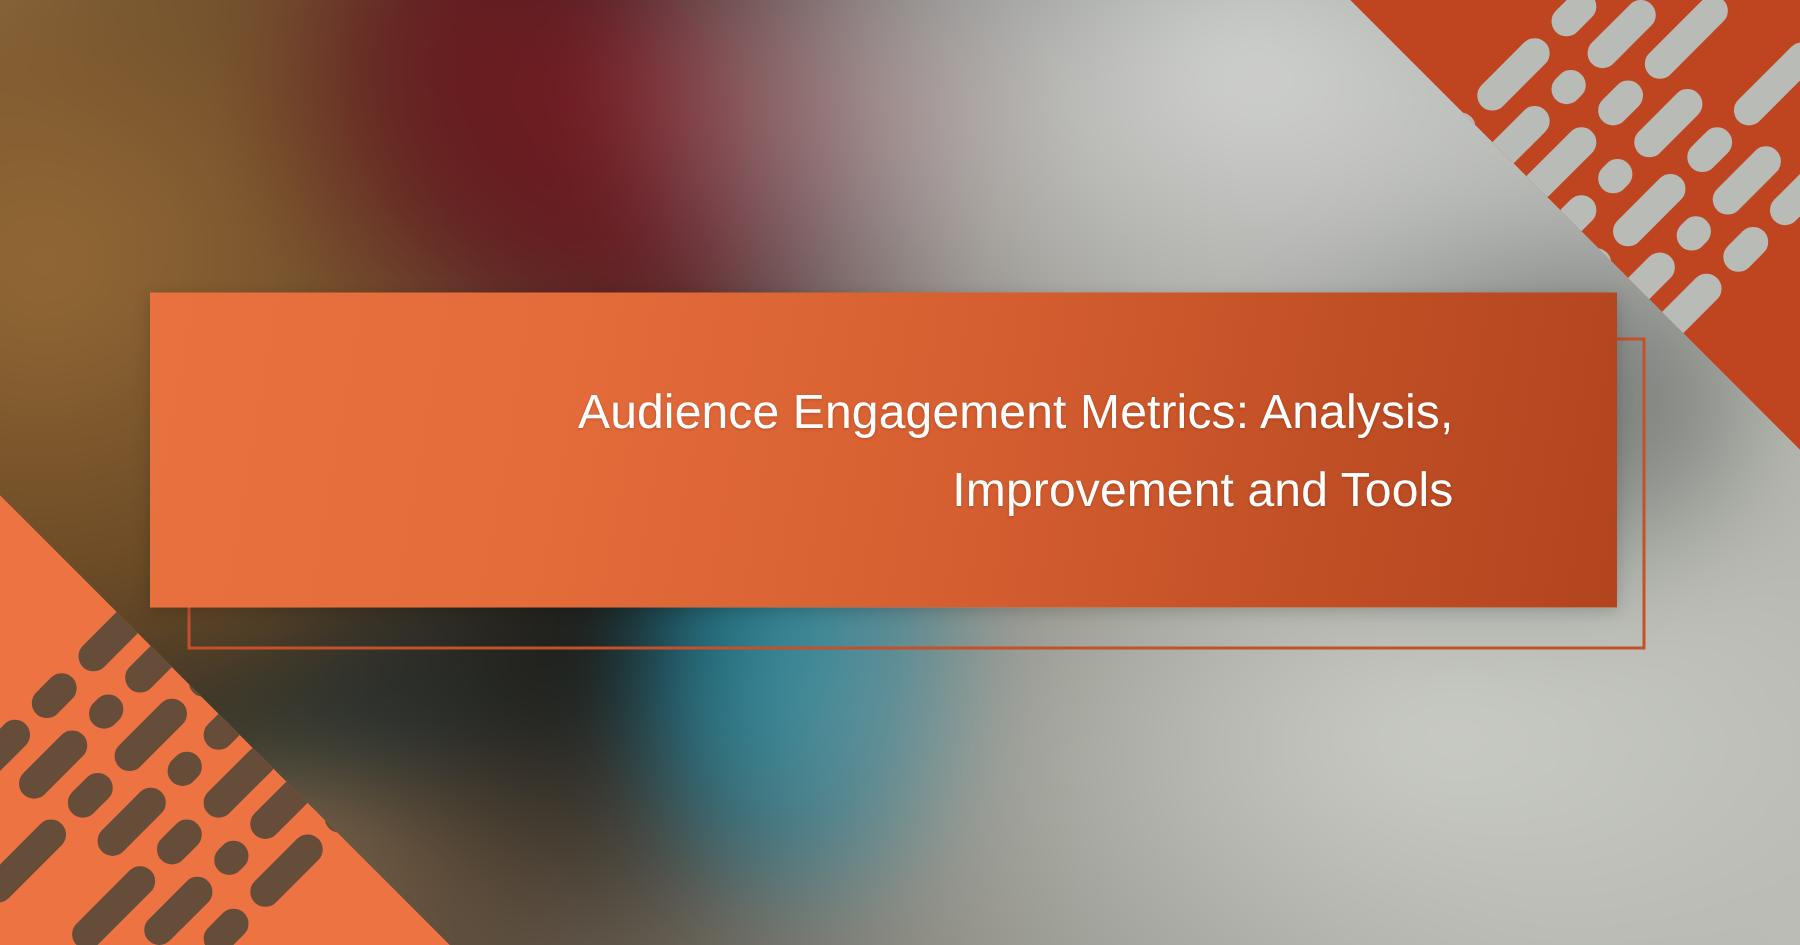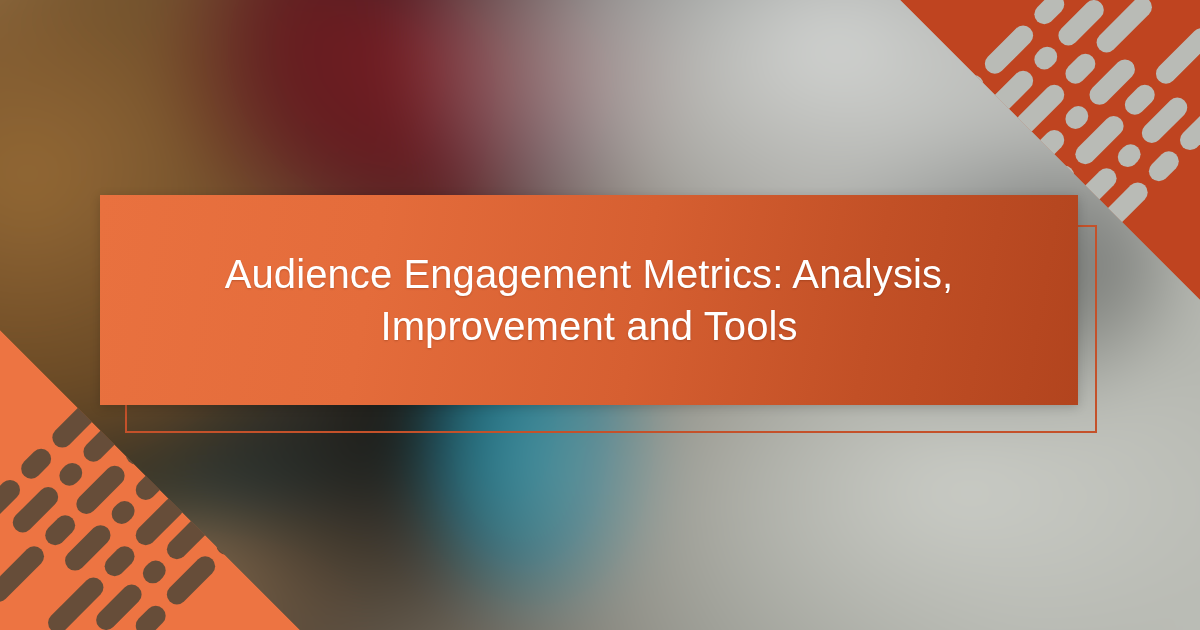--- a/index.html
+++ b/index.html
@@ -86,24 +86,24 @@
     width: 978px;
     height: 210px;
     background: linear-gradient(100deg, #e9713f 0%, #e46c3b 28%, #d65f31 55%, #c25026 78%, #b2441e 100%);
     display: flex;
     align-items: center;
     justify-content: center;
     box-shadow: 0 2px 10px rgba(0,0,0,0.18);
   }
   .title-text {
     color: #ffffff;
-    font-size: 40px;
+    font-size: 32px;
     line-height: 52px;
     font-weight: 400;
-    text-align: center;
+    text-align: right;
     max-width: 760px;
     letter-spacing: 0.1px;
     text-shadow: 0 1px 2px rgba(80,25,5,0.25);
   }
 </style>
 </head>
 <body>
 
 <div id="stage">
 

